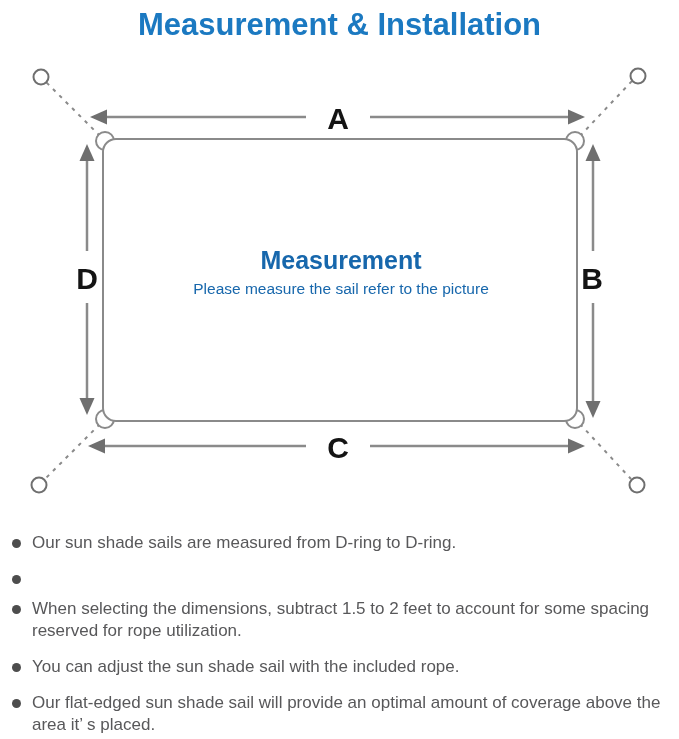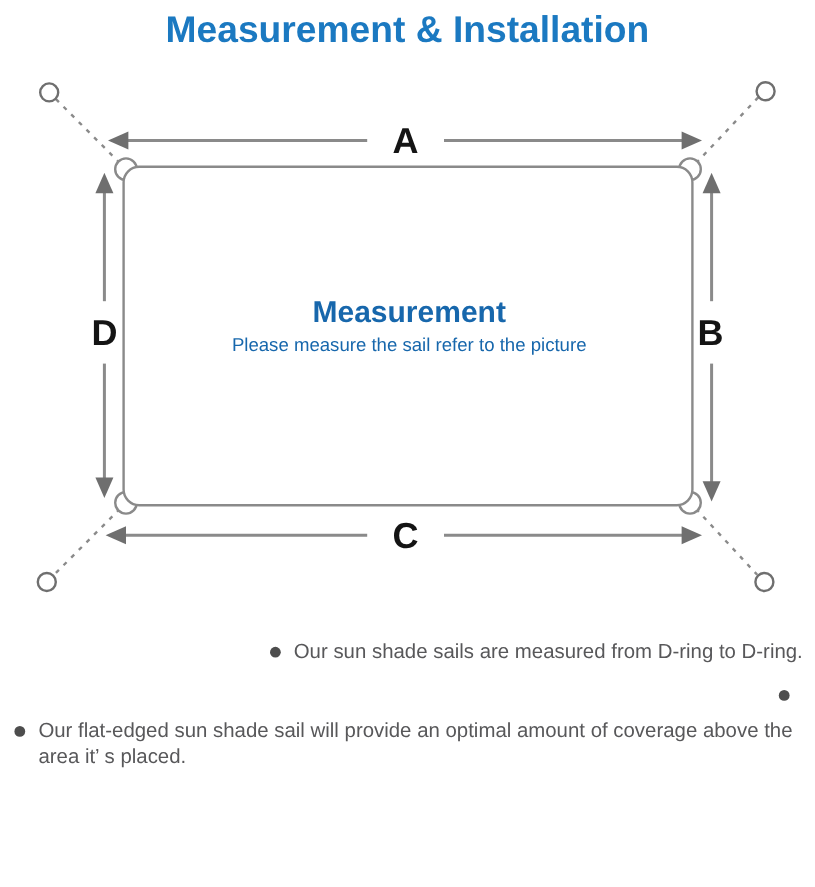--- a/index.html
+++ b/index.html
@@ -9,21 +9,21 @@
   }
   .page-title{
     margin:6px 0 0;height:38px;line-height:38px;text-align:center;
     font-size:31px;font-weight:bold;color:#1b79c1;letter-spacing:0px;
   }
   svg.diagram{display:block;margin-top:11px;}
   .dim-label{font-family:"Liberation Sans",sans-serif;font-size:30px;font-weight:bold;fill:#141414;}
   .center-heading{font-family:"Liberation Sans",sans-serif;font-size:25px;font-weight:bold;fill:#1767ac;}
   .center-sub{font-family:"Liberation Sans",sans-serif;font-size:15.5px;fill:#1767ac;}
   .bullet-list{margin-top:17px;padding:0 10px 0 12px;}
-  .bullet-item{display:flex;align-items:flex-start;margin-bottom:14px;justify-content:flex-end;}
+  .bullet-item{display:flex;align-items:flex-start;margin-bottom:14px;}
   .bullet-dot{
     flex:0 0 auto;width:9px;height:9px;border-radius:50%;
     background:#4d4d4d;margin:7px 11px 0 0;
   }
   .bullet-text{
     font-size:17px;line-height:22px;color:#58585a;max-width:645px;
   }
 </style>
 </head>
 <body>
@@ -94,15 +94,23 @@
 <div class="bullet-list">
   <div class="bullet-item">
     <span class="bullet-dot"></span>
     <span class="bullet-text">Our sun shade sails are measured from D-ring to D-ring.</span>
   </div>
   <div class="bullet-item">
     <span class="bullet-dot"></span>
   </div>
   <div class="bullet-item">
     <span class="bullet-dot"></span>
+    <span class="bullet-text">When selecting the dimensions, subtract 1.5 to 2 feet to account for some spacing reserved for rope utilization.</span>
+  </div>
+  <div class="bullet-item">
+    <span class="bullet-dot"></span>
+    <span class="bullet-text">You can adjust the sun shade sail with the included rope.</span>
+  </div>
+  <div class="bullet-item">
+    <span class="bullet-dot"></span>
     <span class="bullet-text">Our flat-edged sun shade sail will provide an optimal amount of coverage above the area it’ s placed.</span>
   </div>
 </div>
 
 </body></html>

